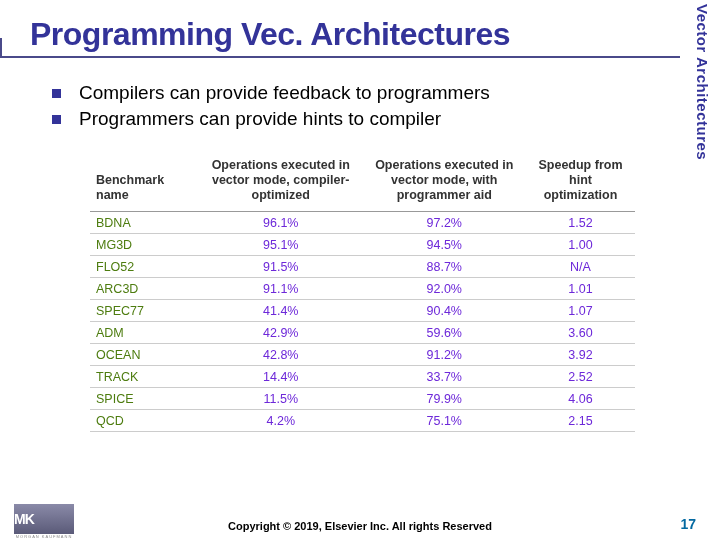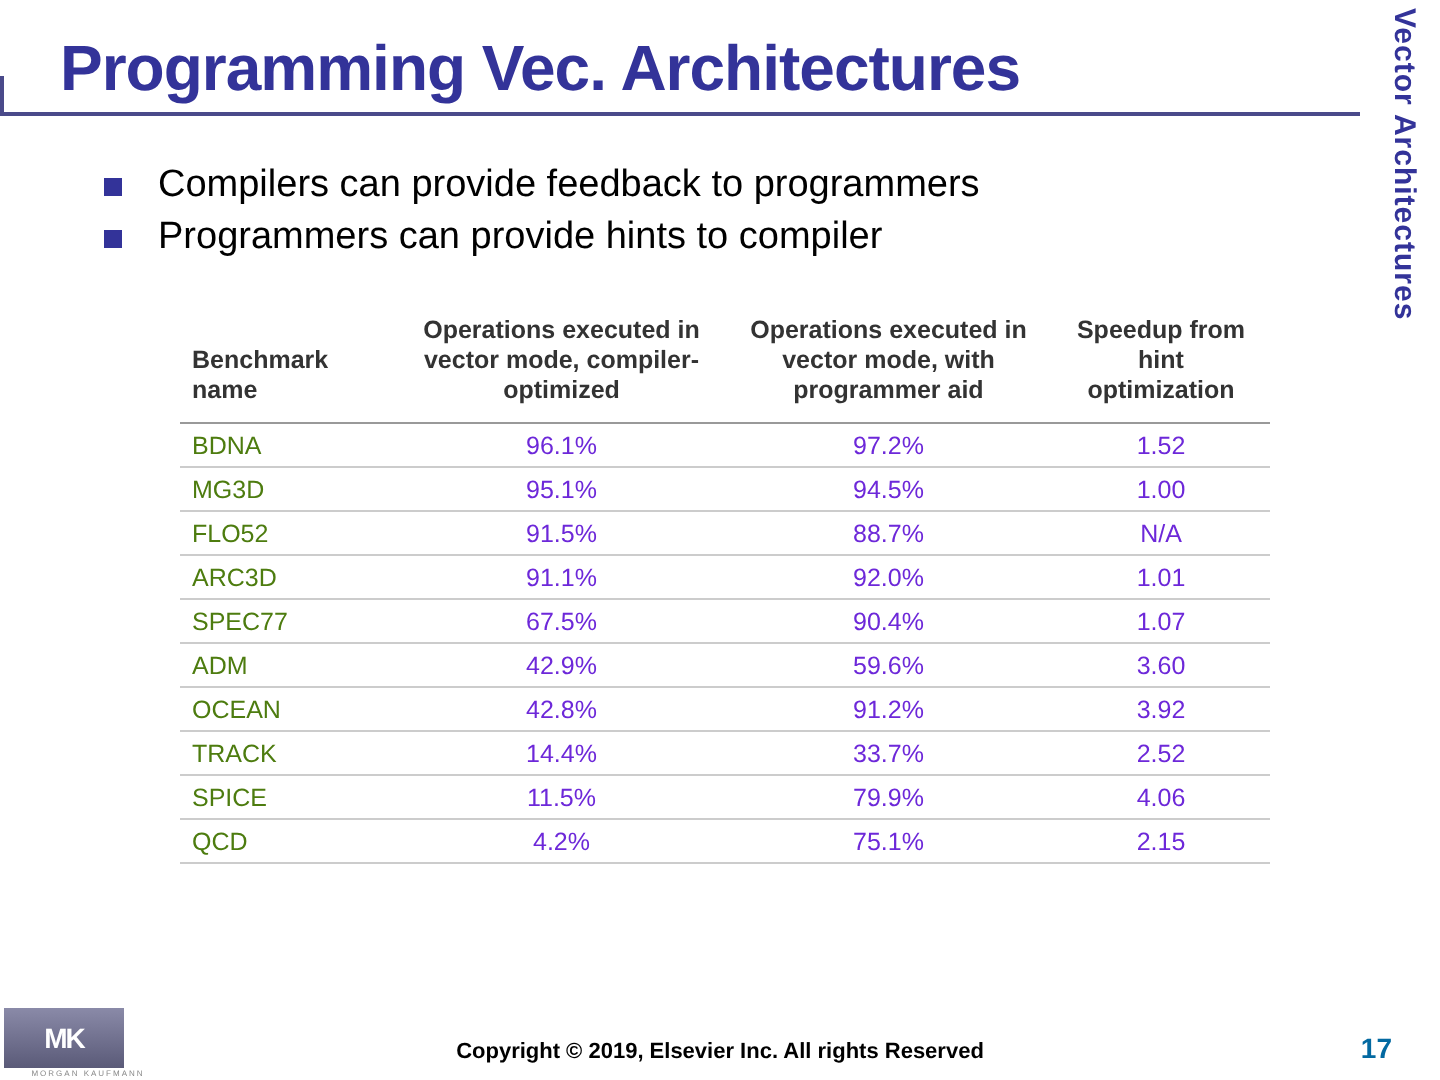--- a/index.html
+++ b/index.html
@@ -128,27 +128,27 @@
     bottom: 8px;
     right: 24px;
     font-size: 14px;
     font-weight: bold;
     color: #0369a1;
     margin-left: 36px;
   }
   .logo {
     position: absolute;
     bottom: 6px;
-    left: 2px;
+    left: 14px;
     width: 60px;
     height: 30px;
     background: linear-gradient(180deg, #8a8aa8 0%, #5a5a78 100%);
     display: flex;
     align-items: center;
-    justify-content: center;
+    justify-content: flex-start;
   }
   .logo-text {
     color: #fff;
     font-size: 14px;
     font-weight: bold;
     letter-spacing: -1px;
   }
   .logo-sub {
     position: absolute;
     bottom: 1px;
@@ -214,21 +214,21 @@
           <td>N/A</td>
         </tr>
         <tr>
           <td>ARC3D</td>
           <td>91.1%</td>
           <td>92.0%</td>
           <td>1.01</td>
         </tr>
         <tr>
           <td>SPEC77</td>
-          <td>67.5%</td>
+          <td>41.4%</td>
           <td>90.4%</td>
           <td>1.07</td>
         </tr>
         <tr>
           <td>ADM</td>
           <td>42.9%</td>
           <td>59.6%</td>
           <td>3.60</td>
         </tr>
         <tr>

